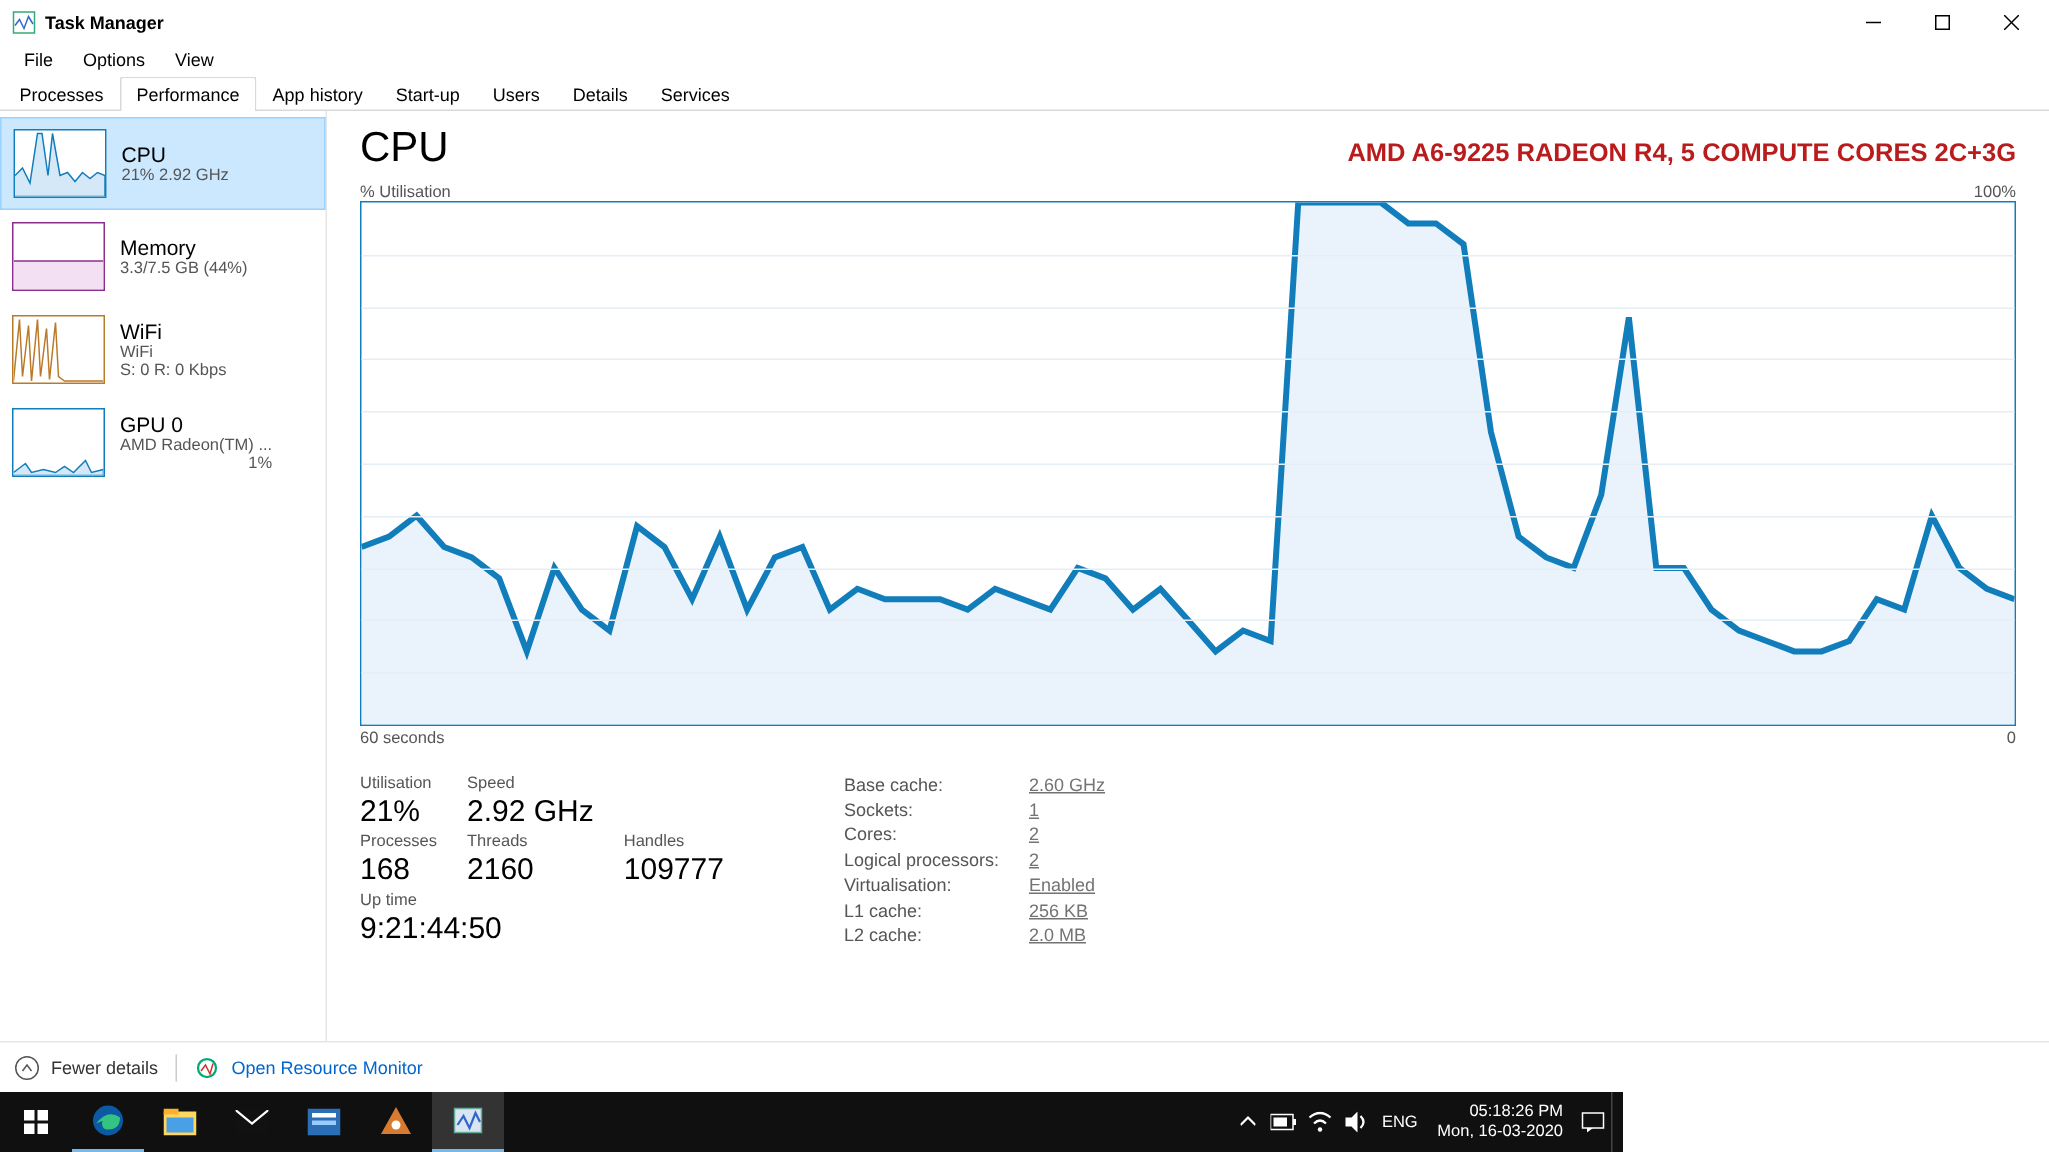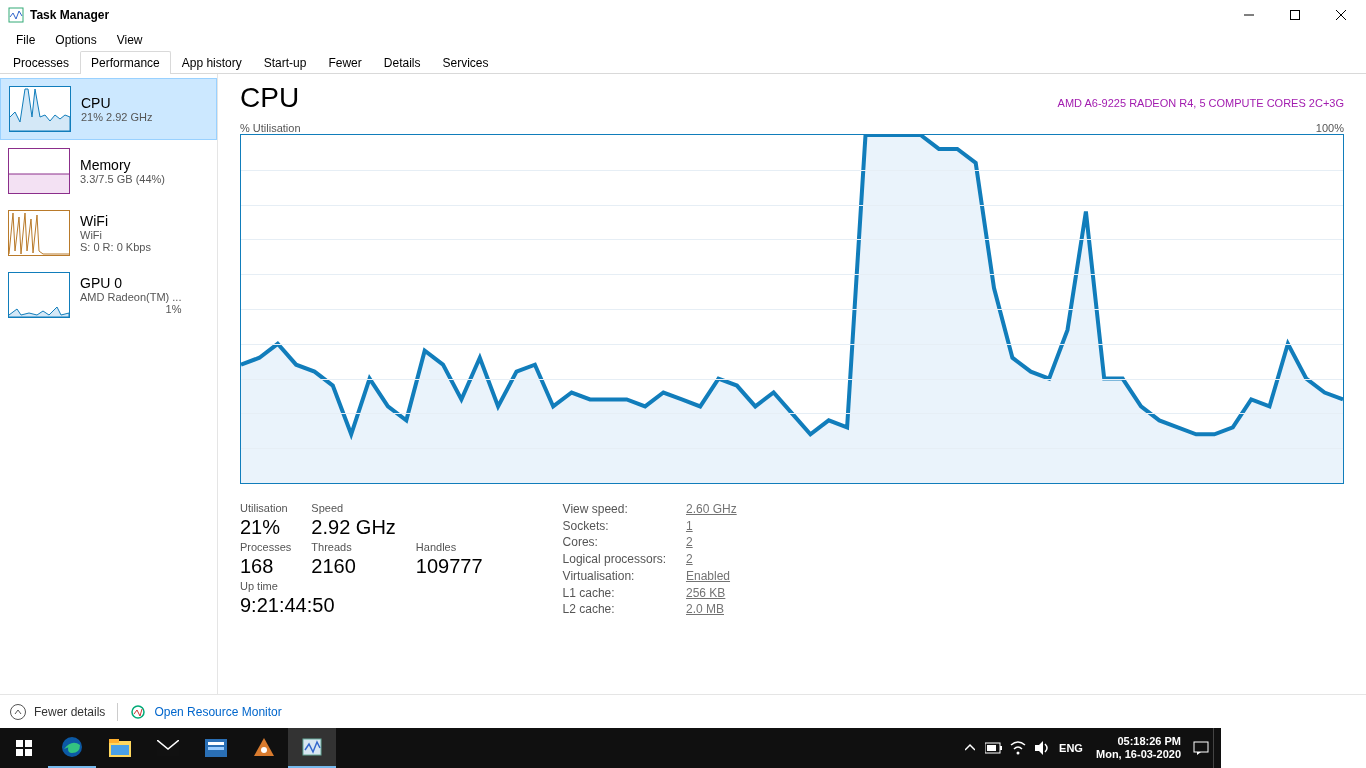--- a/index.html
+++ b/index.html
@@ -27,21 +27,21 @@
 .side-item { display: flex; align-items: center; padding: 4px 8px; height: 62px; }
 .side-item.active { background: #cce8ff; border: 1px solid #99d1ff; }
 .side-thumb { width: 62px; height: 46px; border: 1px solid; margin-right: 10px; position: relative; overflow: hidden; background: #fff; }
 .side-info .t1 { font-size: 14px; color: #000; }
 .side-info .t2 { font-size: 11px; color: #555; }
 .side-info .t3 { font-size: 11px; color: #555; text-align: right; }
 
 .content { flex: 1; padding: 8px 22px 8px 22px; display: flex; flex-direction: column; }
 .content-head { display: flex; align-items: baseline; }
 .content-head h1 { font-size: 28px; font-weight: 400; flex: 1; }
-.content-head .sub { font-size: 11px; color: #a21caf; }
+.content-head .sub { font-size: 17px; color: #b91c1c; font-weight: bold; }
 
 .chart-top-row { display: flex; justify-content: space-between; font-size: 11px; color: #555; margin-top: 8px; }
 .chart-wrap { height: 350px; border: 1px solid #117dbb; position: relative; background: #fff; }
 .chart-wrap .grid-h { position: absolute; left: 0; right: 0; border-top: 1px solid #e6eef5; }
 .chart-bottom-row { display: flex; justify-content: space-between; font-size: 11px; color: #555; margin-top: 2px; }
 
 .stats { display: flex; margin-top: 18px; gap: 80px; }
 .stats-left { display: grid; grid-template-columns: auto auto auto; column-gap: 20px; row-gap: 2px; }
 .stats-left .lbl { font-size: 11px; color: #555; }
 .stats-left .val { font-size: 20px; color: #000; }
@@ -51,21 +51,21 @@
 .stats-right .lbl { color: #555; }
 .stats-right .val { color: #737373; text-decoration: underline; }
 
 
 .footer { height: 34px; border-top: 1px solid #e5e5e5; display: flex; align-items: center; padding: 0 10px; font-size: 12px; color: #333; gap: 8px; }
 .footer .link { color: #0066cc; }
 .footer .divider { width: 1px; height: 18px; background: #ccc; margin: 0 4px; }
 .expand-circle { width: 16px; height: 16px; border: 1px solid #555; border-radius: 50%; display: inline-flex; align-items: center; justify-content: center; font-size: 10px; }
 
 
-.taskbar { height: 40px; background: #101010; display: flex; align-items: flex-start; color: #fff; width: 1221px; font-weight: bold; }
+.taskbar { height: 40px; background: #101010; display: flex; align-items: flex-start; color: #fff; width: 1082px; }
 .tb-left { display: flex; height: 100%; }
 .tb-btn { width: 48px; height: 40px; display: flex; align-items: center; justify-content: center; }
 .tb-btn.active { background: #333; border-bottom: 2px solid #76b9ed; }
 .tb-btn.running { border-bottom: 2px solid #76b9ed; }
 .tb-right { margin-left: auto; display: flex; align-items: center; height: 100%; padding-right: 2px; font-size: 11px; }
 .tb-tray-icon { width: 24px; height: 40px; display: flex; align-items: center; justify-content: center; }
 .tb-clock { text-align: right; padding: 0 8px; line-height: 1.2; }
 .tb-showdesk { width: 6px; height: 40px; border-left: 1px solid #444; }
 
 svg { display: block; }
@@ -108,21 +108,21 @@
   <span class="menu-item">File</span>
   <span class="menu-item">Options</span>
   <span class="menu-item">View</span>
 </div>
 
 <div class="tabs">
   <div class="tab">Processes</div>
   <div class="tab active">Performance</div>
   <div class="tab">App history</div>
   <div class="tab">Start-up</div>
-  <div class="tab">Fewer</div>
+  <div class="tab">Users</div>
   <div class="tab">Details</div>
   <div class="tab">Services</div>
 </div>
 
 <div class="main">
 
   <div class="sidebar">
 
     <div class="side-item active">
       <div class="side-thumb" style="border-color:#117dbb">
@@ -198,41 +198,45 @@
         <div class="grid-h" style="top:60%"></div>
       <div class="grid-h" style="top:70%"></div>
         <div class="grid-h" style="top:80%"></div>
       <div class="grid-h" style="top:90%"></div>
       <svg id="cpu-chart-svg" width="100%" height="100%" preserveAspectRatio="none" viewBox="0 0 1000 1000">
           <polygon points="0,1000 0.0,660.0 16.7,640.0 33.3,600.0 50.0,660.0 66.7,680.0 83.3,720.0 100.0,860.0 116.7,700.0 133.3,780.0 150.0,820.0 166.7,620.0 183.3,660.0 200.0,760.0 216.7,640.0 233.3,780.0 250.0,680.0 266.7,660.0 283.3,780.0 300.0,740.0 316.7,760.0 333.3,760.0 350.0,760.0 366.7,780.0 383.3,740.0 400.0,760.0 416.7,780.0 433.3,700.0 450.0,720.0 466.7,780.0 483.3,740.0 500.0,800.0 516.7,860.0 533.3,820.0 550.0,840.0 566.7,0.0 583.3,0.0 600.0,0.0 616.7,0.0 633.3,40.0 650.0,40.0 666.7,80.0 683.3,440.0 700.0,640.0 716.7,680.0 733.3,700.0 750.0,560.0 766.7,220.0 783.3,700.0 800.0,700.0 816.7,780.0 833.3,820.0 850.0,840.0 866.7,860.0 883.3,860.0 900.0,840.0 916.7,760.0 933.3,780.0 950.0,600.0 966.7,700.0 983.3,740.0 1000.0,760.0 1000,1000" fill="#eaf3fb"></polygon>
           <polyline points="0.0,660.0 16.7,640.0 33.3,600.0 50.0,660.0 66.7,680.0 83.3,720.0 100.0,860.0 116.7,700.0 133.3,780.0 150.0,820.0 166.7,620.0 183.3,660.0 200.0,760.0 216.7,640.0 233.3,780.0 250.0,680.0 266.7,660.0 283.3,780.0 300.0,740.0 316.7,760.0 333.3,760.0 350.0,760.0 366.7,780.0 383.3,740.0 400.0,760.0 416.7,780.0 433.3,700.0 450.0,720.0 466.7,780.0 483.3,740.0 500.0,800.0 516.7,860.0 533.3,820.0 550.0,840.0 566.7,0.0 583.3,0.0 600.0,0.0 616.7,0.0 633.3,40.0 650.0,40.0 666.7,80.0 683.3,440.0 700.0,640.0 716.7,680.0 733.3,700.0 750.0,560.0 766.7,220.0 783.3,700.0 800.0,700.0 816.7,780.0 833.3,820.0 850.0,840.0 866.7,860.0 883.3,860.0 900.0,840.0 916.7,760.0 933.3,780.0 950.0,600.0 966.7,700.0 983.3,740.0 1000.0,760.0" fill="none" stroke="#117dbb" stroke-width="4" vector-effect="non-scaling-stroke"></polyline>
         </svg>
     </div>
 
+    <div class="chart-bottom-row">
+      <span>60 seconds</span>
+      <span>0</span>
+    </div>
 
     <div class="stats">
       <div class="stats-left">
         <div class="lbl">Utilisation</div>
         <div class="lbl">Speed</div>
         <div></div>
         <div class="val">21%</div>
         <div class="val">2.92 GHz</div>
         <div></div>
         <div class="lbl">Processes</div>
         <div class="lbl">Threads</div>
         <div class="lbl">Handles</div>
         <div class="val">168</div>
         <div class="val">2160</div>
         <div class="val">109777</div>
         <div class="lbl span3">Up time</div>
         <div class="val span3">9:21:44:50</div>
       </div>
 
       <div class="stats-right">
-        <div class="lbl">View speed:</div>
+        <div class="lbl">Base cache:</div>
         <div class="val">2.60 GHz</div>
         <div class="lbl">Sockets:</div>
         <div class="val">1</div>
         <div class="lbl">Cores:</div>
         <div class="val">2</div>
         <div class="lbl">Logical processors:</div>
         <div class="val">2</div>
         <div class="lbl">Virtualisation:</div>
         <div class="val">Enabled</div>
         <div class="lbl">L1 cache:</div>

